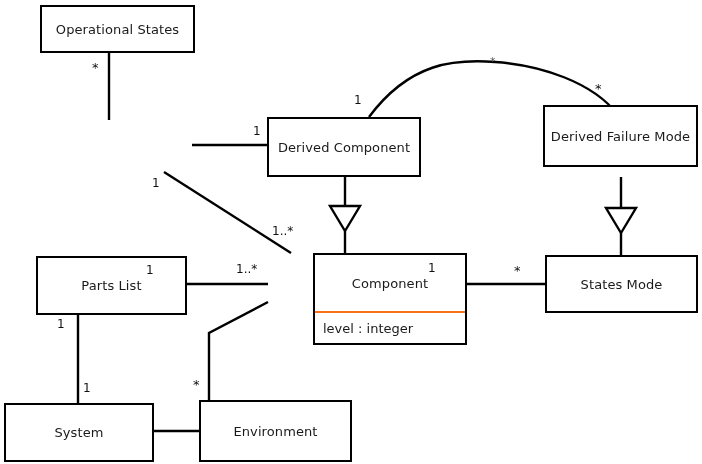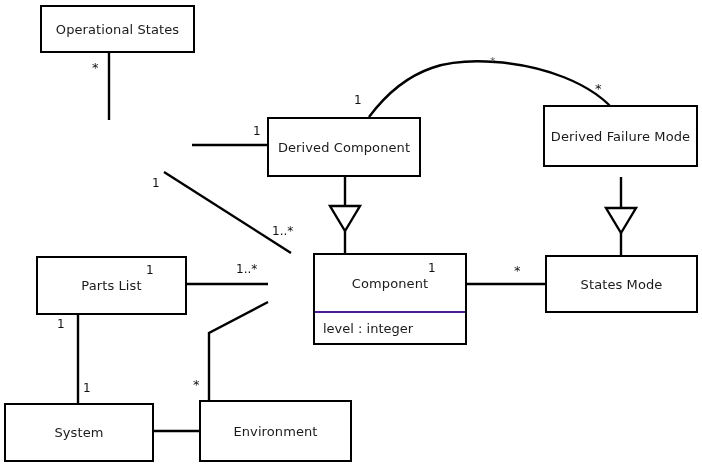--- a/index.html
+++ b/index.html
@@ -34,21 +34,21 @@
     flex: 1 1 auto;
     display: flex;
     align-items: center;
     justify-content: center;
     font-size: 13px;
     color: #1a1a1a;
     letter-spacing: 0.1px;
     white-space: nowrap;
   }
   .cls .attrs {
-    border-top: 2px solid #4c1d95;
+    border-top: 2px solid #f97316;
     display: flex;
     align-items: center;
     padding-left: 8px;
     font-size: 13px;
     color: #1a1a1a;
     height: 30px;
     white-space: nowrap;
   }
   .mult {
     position: absolute;

